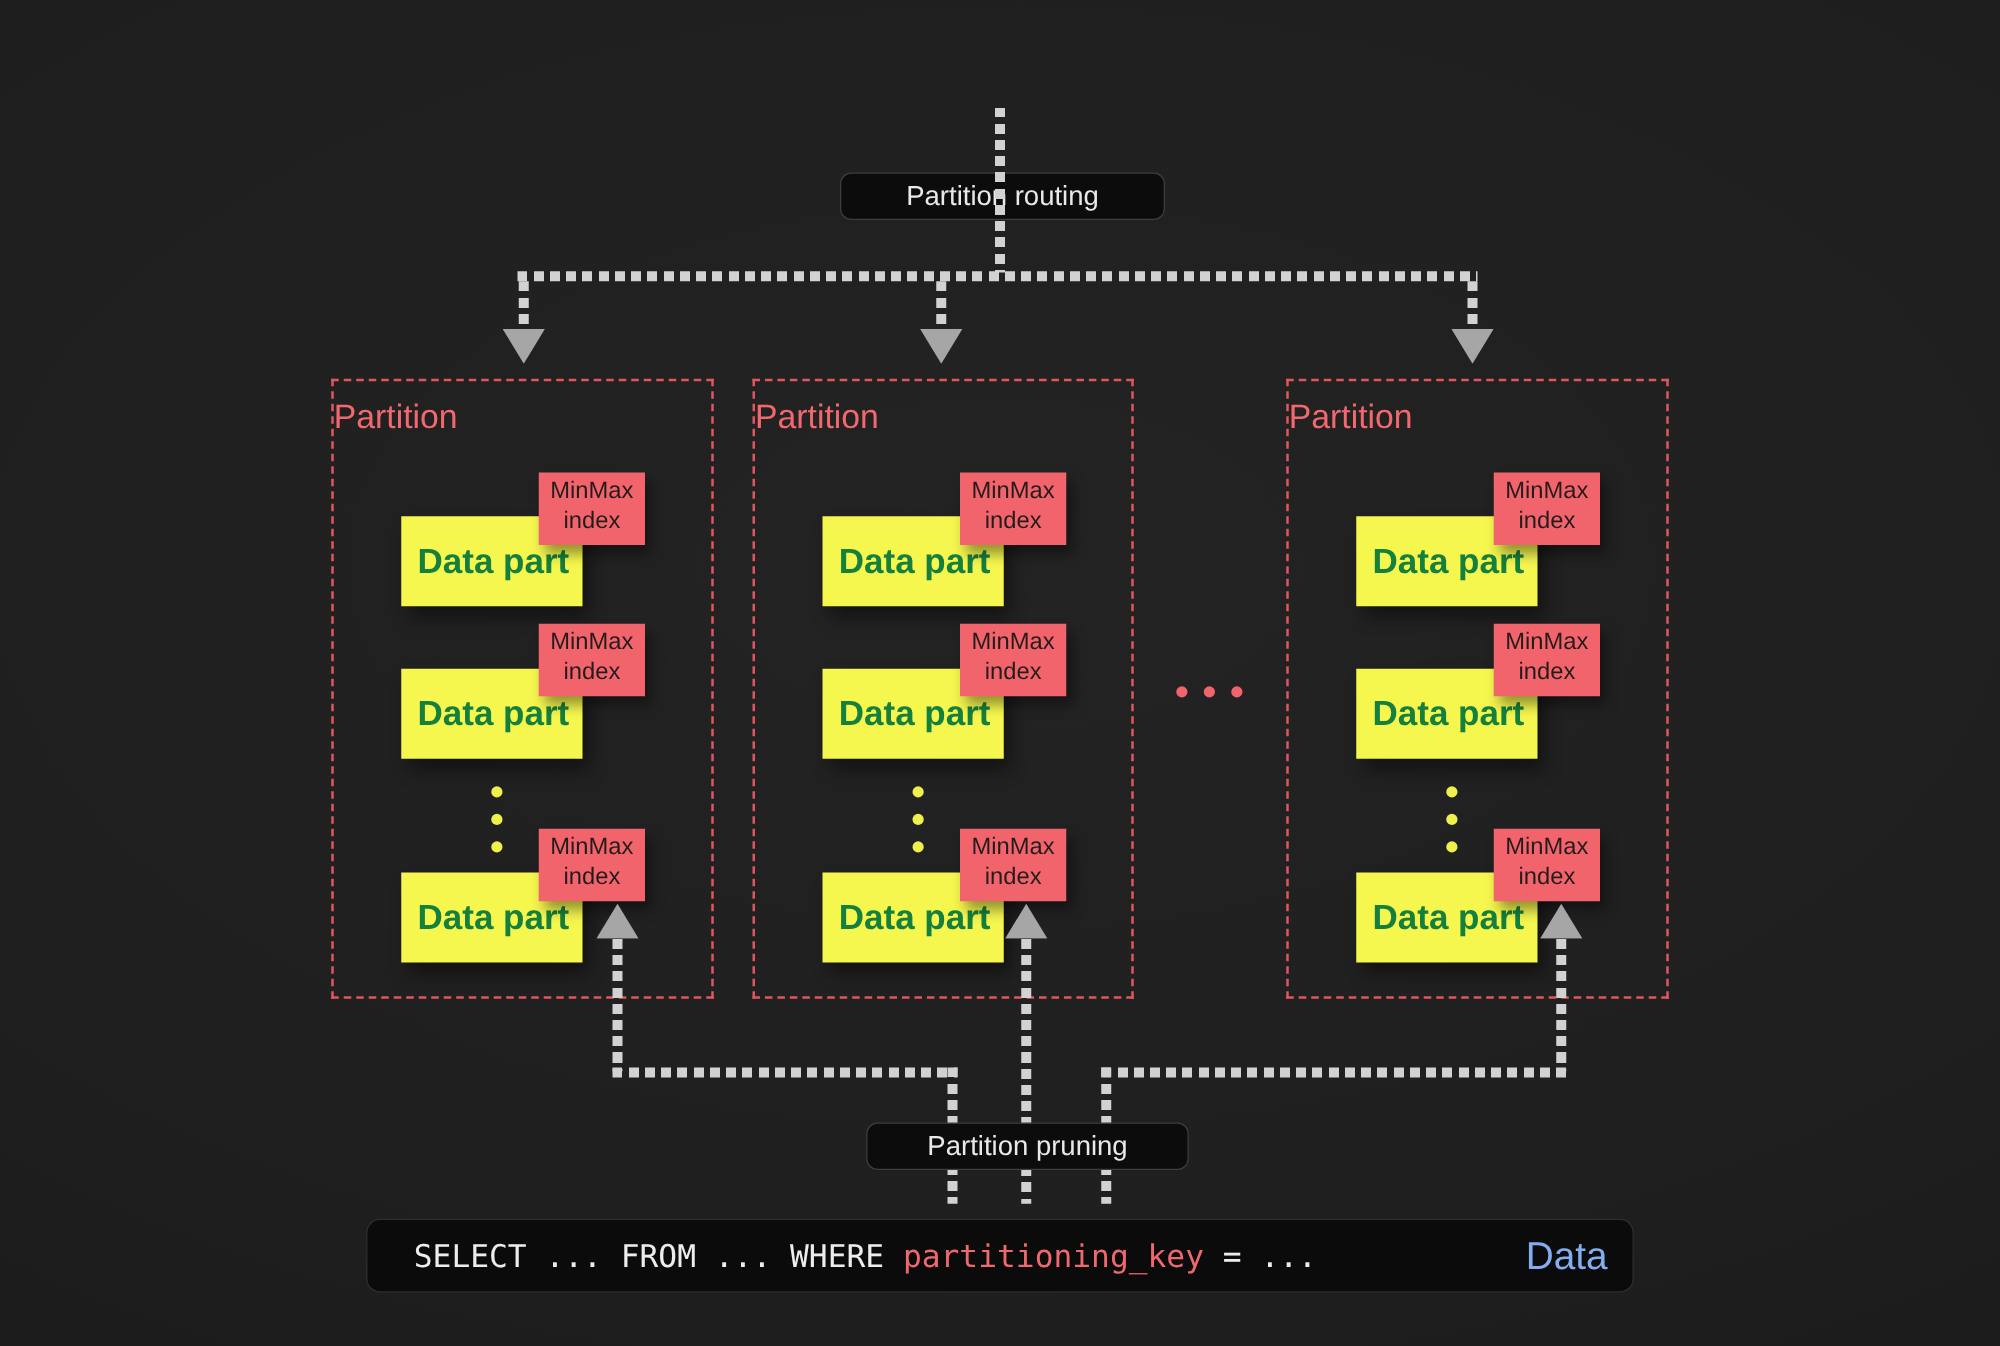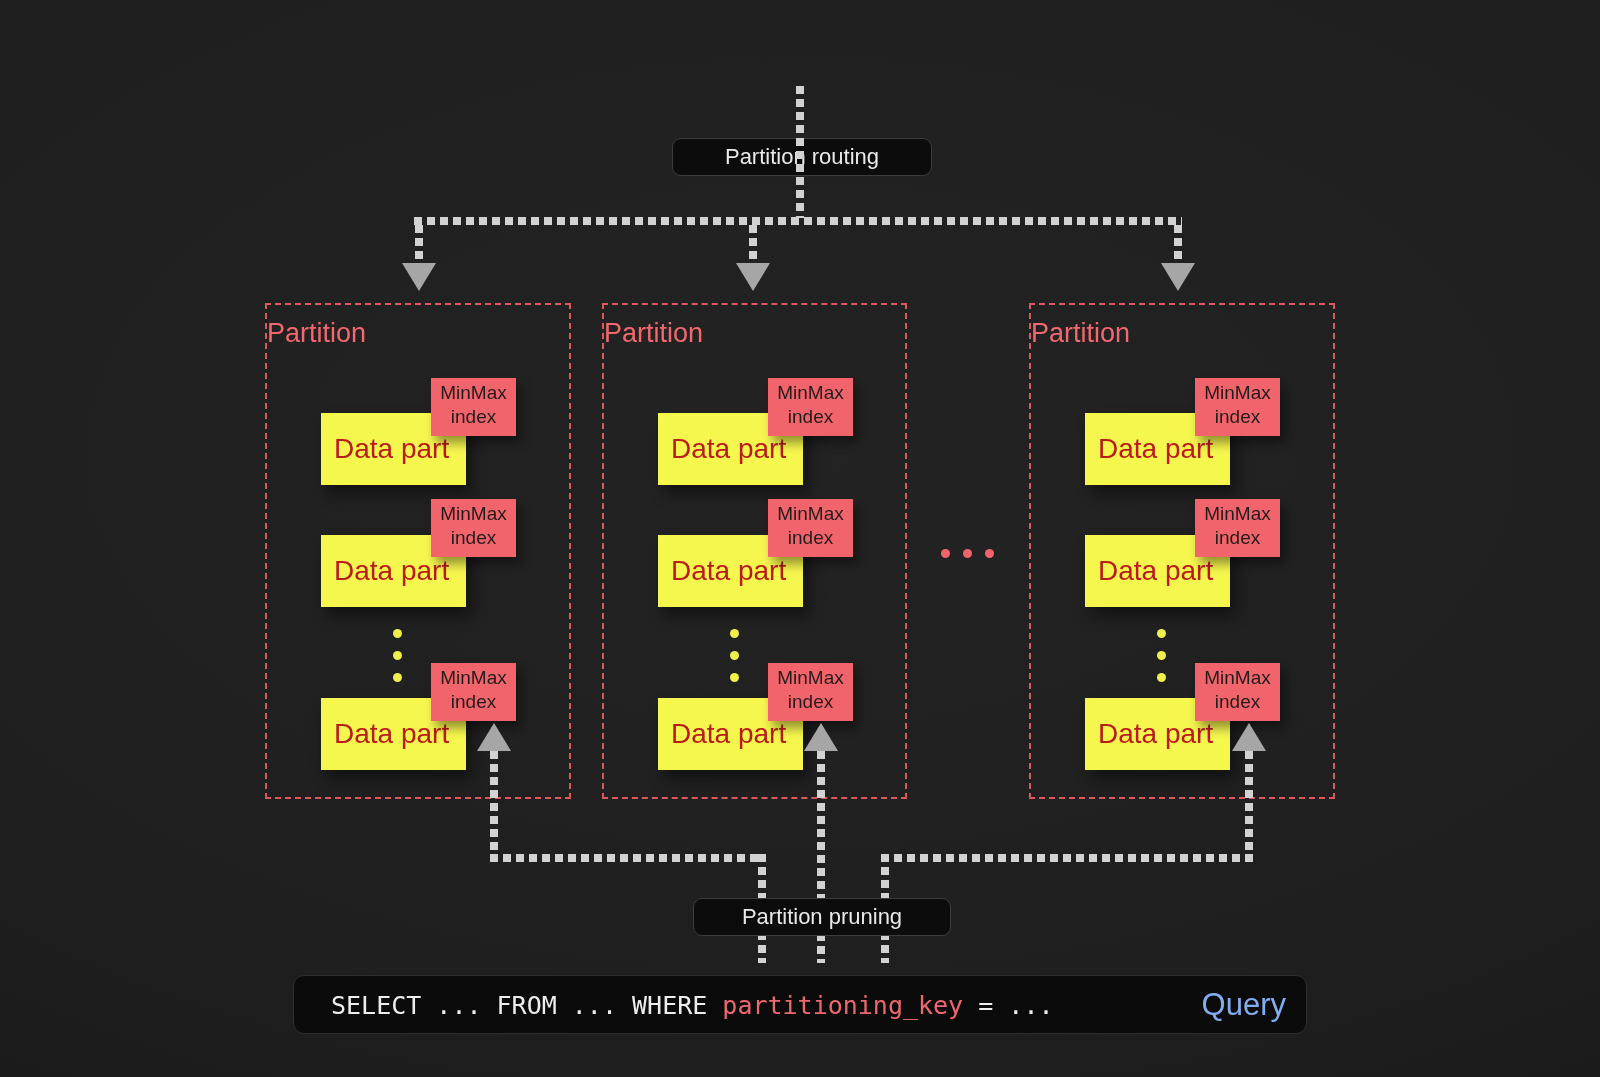--- a/index.html
+++ b/index.html
@@ -37,21 +37,21 @@
   .arrow-up{position:absolute;width:34px;height:28px;background:#a6a6a6;
     clip-path:polygon(50% 0,100% 100%,0 100%);z-index:3;}
   
   .partition{position:absolute;top:303px;height:496px;border:2px dashed #e0565e;
     box-sizing:border-box;}
   .partition-title{position:absolute;left:0;right:0;top:13px;text-align:left;
     font-size:27px;color:#f2686e;}
   .data-part{
     position:absolute;left:54px;width:145px;height:72px;background:#f5f64e;
     display:flex;align-items:center;padding-left:13px;box-sizing:border-box;
-    font-size:28px;color:#b91c1c;z-index:1;box-shadow:6px 9px 14px rgba(0,0,0,.45);
+    font-size:28px;color:#15803d;z-index:1;box-shadow:6px 9px 14px rgba(0,0,0,.45);font-weight:bold;
   }
   .minmax{
     position:absolute;left:164px;width:85px;height:58px;background:#f2646c;
     color:#241c1c;font-size:19px;line-height:24px;text-align:center;padding-top:3px;
     box-sizing:border-box;z-index:2;box-shadow:5px 7px 10px rgba(0,0,0,.4);
   }
   .ydot{position:absolute;left:126px;width:9px;height:9px;border-radius:50%;background:#eff04e;}
   .rdot{position:absolute;top:549px;width:9px;height:9px;border-radius:50%;background:#f2646c;}
   .dp1{top:108px}.mm1{top:73px}.dp2{top:230px}.mm2{top:194px}.dp3{top:393px}.mm3{top:358px}
   .yd1{top:324px}.yd2{top:346px}.yd3{top:368px}
@@ -167,16 +167,16 @@
   <div class="vdots behind" style="left:1245px;top:751px;height:106px;"></div>
   <div class="hdots behind" style="left:881px;top:854px;width:372px;"></div>
   <div class="vdots behind" style="left:881px;top:854px;height:109px;"></div>
 
   <div class="tag" style="left:693px;top:898px;width:258px;height:38px;text-align:right;" id="pruning-tag">
     <span class="tag-text">Partition pruning</span>
   </div>
 
   <div class="panel" style="left:293px;top:975px;width:1014px;height:59px;">
     <div class="query-text"><span>SELECT ... FROM ... WHERE </span><span class="query-key">partitioning_key</span><span> = ...</span></div>
-    <div class="blue-label">Query</div>
+    <div class="blue-label">Data</div>
   </div>
 
 </div>
 
 </body></html>

